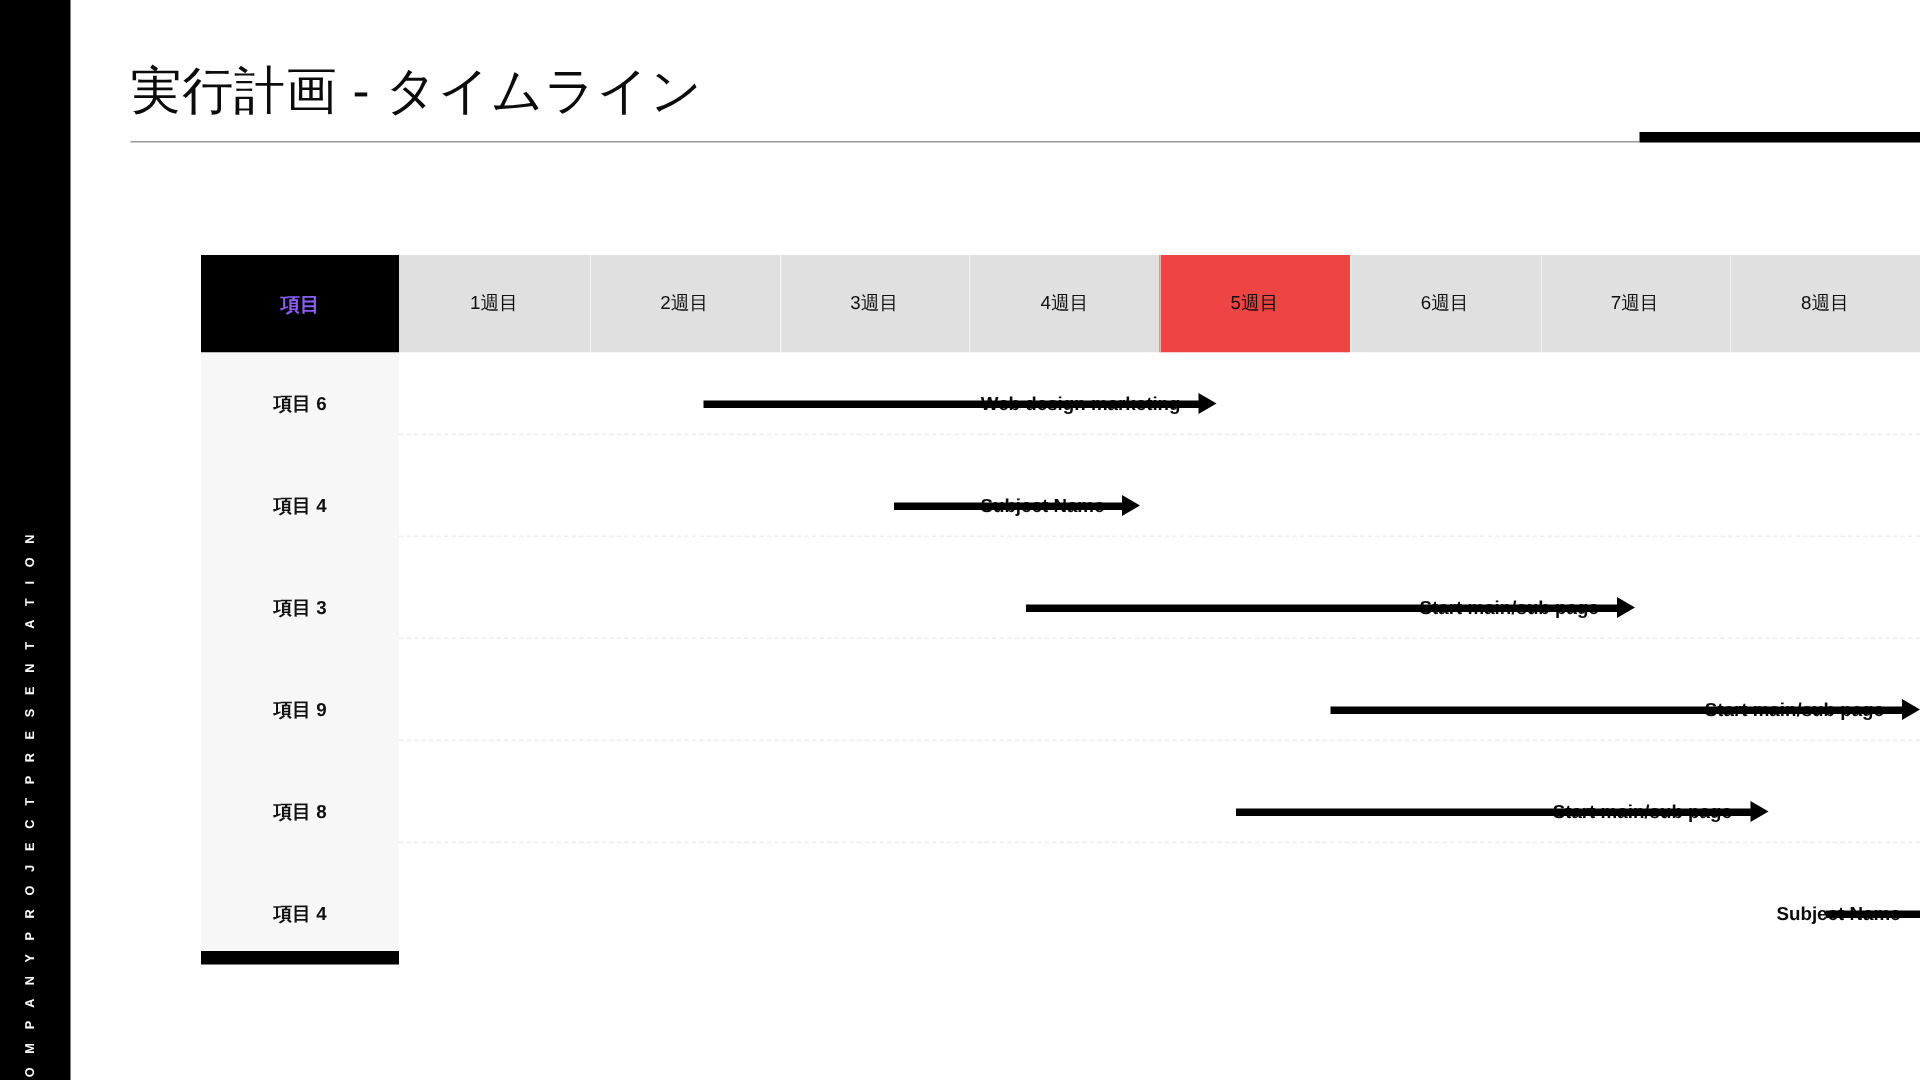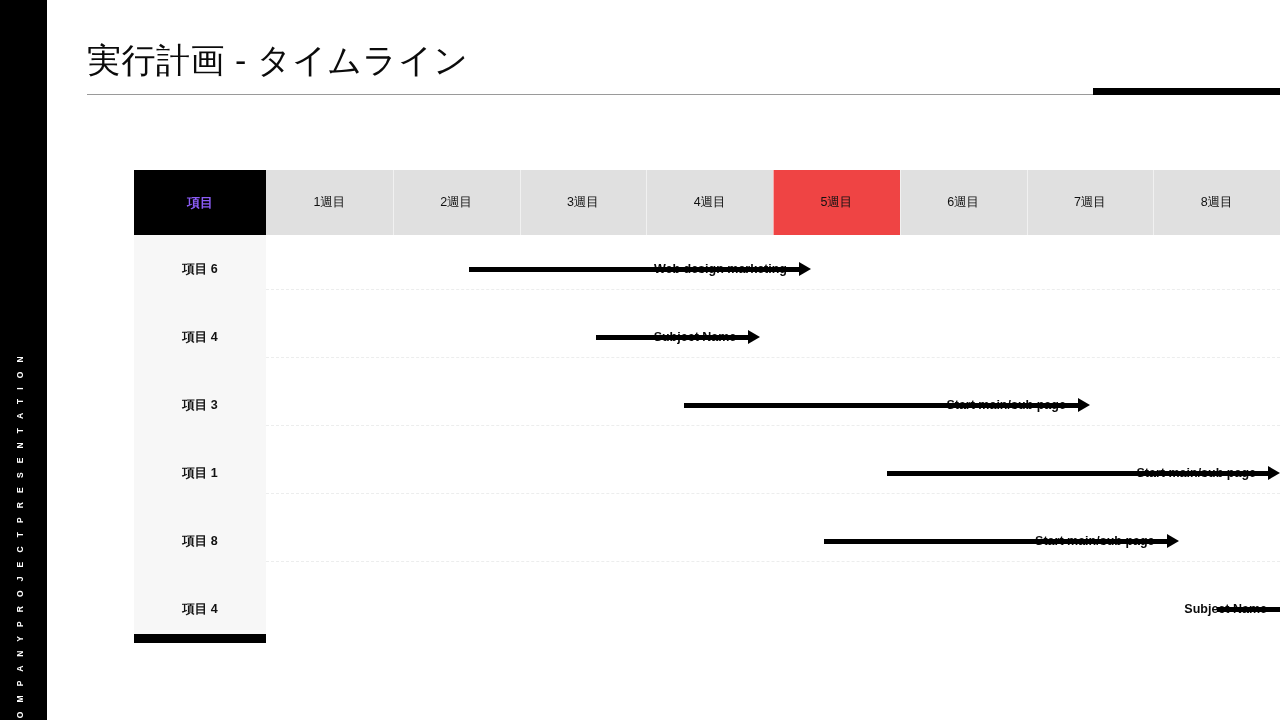--- a/index.html
+++ b/index.html
@@ -218,21 +218,21 @@
         <div class="wk">7週目</div>
         <div class="wk">8週目</div>
       </div>
   </div>
 
   <div id="gantt-body">
     <div id="item-col">
         <div class="item-cell" style="top: 0px;">項目 6</div>
         <div class="item-cell" style="top: 68px;">項目 4</div>
         <div class="item-cell" style="top: 136px;">項目 3</div>
-        <div class="item-cell" style="top: 204px;">項目 1</div>
+        <div class="item-cell" style="top: 204px;">項目 9</div>
         <div class="item-cell" style="top: 272px;">項目 8</div>
         <div class="item-cell" style="top: 340px;">項目 4</div>
       </div>
     <div id="item-col-footer-bar"></div>
     <div id="track-area">
         <div class="task" style="top: 24px; left: 0px; width: 1014px;">
           <span style="display: flex; align-items: center; position: absolute; left: 202.8px; transform: translateX(0px);">
             <span class="task-label" style="position: absolute; right: 13px; top: 50%; transform: translateY(-50%); margin-right: 0px;">Web design marketing</span>
             <span class="task-arrow has-head" style="width: 331.225px;"></span>
           </span>

